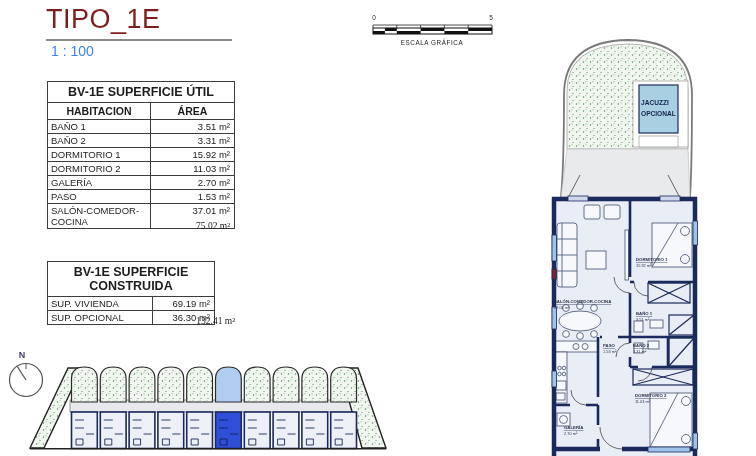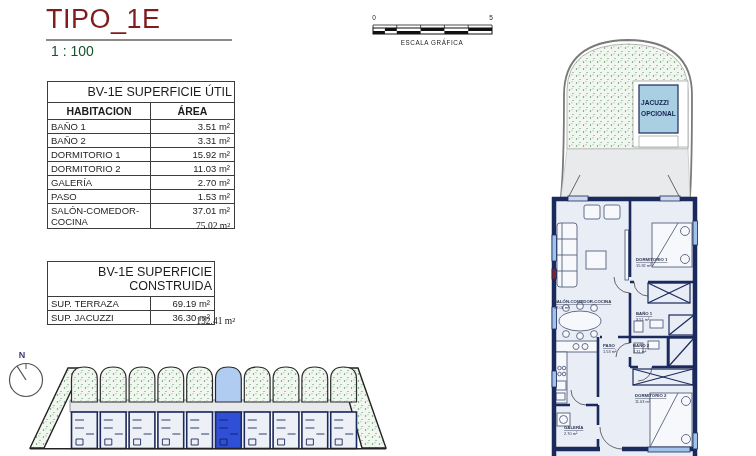--- a/index.html
+++ b/index.html
@@ -1,24 +1,24 @@
 <!DOCTYPE html>
 <html><head>
 <meta charset="utf-8">
 <style>
   html,body{margin:0;padding:0;background:#fff;}
   #page{position:relative;width:756px;height:456px;background:#fff;overflow:hidden;
         font-family:"Liberation Sans",sans-serif;color:#1c1c1c;}
   .abs{position:absolute;}
   #main-title{left:46px;top:4px;font-size:27px;font-weight:400;color:#7f1d1d;letter-spacing:.5px;}
   #title-rule{left:46px;top:39px;width:186px;height:2px;background:#8a8a8a;}
-  #scale-text{left:51px;top:43px;font-size:14px;color:#14532d;}
+  #scale-text{left:51px;top:43px;font-size:14px;color:#3b82f6;}
   .areas-table{position:absolute;border-collapse:collapse;background:#fff;}
   .areas-table th,.areas-table td{border:1px solid #3c3c3c;}
-  .tbl-title{font-size:12.5px;font-weight:normal;text-align:right;padding:3px 2px;}
+  .tbl-title{font-size:12.5px;font-weight:bold;text-align:center;padding:3px 2px;}
   .col-h{font-size:10.5px;font-weight:bold;text-align:center;padding:2px 2px;}
   .cell-name{font-size:9.5px;text-align:left;padding:1px 3px;vertical-align:top;}
   .cell-area{font-size:9.5px;text-align:right;padding:1px 4px;vertical-align:top;}
   .tbl-total{position:absolute;font-size:9.5px;text-align:right;padding-right:5px;box-sizing:border-box;font-family:Liberation Serif, serif;}
   svg text{font-family:"Liberation Sans",sans-serif;}
   .rname{font-size:4.3px;font-weight:600;fill:#2c3550;text-decoration:underline;}
   .rarea{font-size:3.9px;fill:#2c3550;}
   .sb-num{font-size:6.5px;fill:#222;}
   .sb-cap{font-size:6.3px;fill:#222;letter-spacing:.6px;}
   .jz{font-size:6.6px;font-weight:bold;fill:#14224f;}
@@ -101,25 +101,25 @@
   <div class="tbl-total" style="left:47px;top:221px;width:188px">75.02 m²</div>
 
   <table class="areas-table" style="left:47px;top:261px;width:168px">
     <thead>
       <tr>
           <th colspan="2" class="tbl-title">BV-1E SUPERFICIE CONSTRUIDA</th>
         </tr>
     </thead>
     <tbody>
         <tr>
-          <td class="cell-name">SUP. TERRAZA</td>
+          <td class="cell-name">SUP. VIVIENDA</td>
           <td class="cell-area">69.19 m²</td>
         </tr>
         <tr>
-          <td class="cell-name">SUP. JACUZZI</td>
+          <td class="cell-name">SUP. OPCIONAL</td>
           <td class="cell-area">36.30 m²</td>
         </tr>
       </tbody>
   </table>
   <div class="tbl-total" style="left:44px;top:316px;width:196px">132.41 m²</div>
 
   <svg class="abs" style="left:2px;top:346px;" width="56" height="58" viewBox="0 0 56 58">
     <text x="20" y="12" text-anchor="middle" class="north">N</text>
     <circle cx="24" cy="34" r="16.5" fill="none" stroke="#555" stroke-width="1.2"></circle>
     <line x1="24" y1="34" x2="15" y2="20" stroke="#555" stroke-width="1.3"></line>

